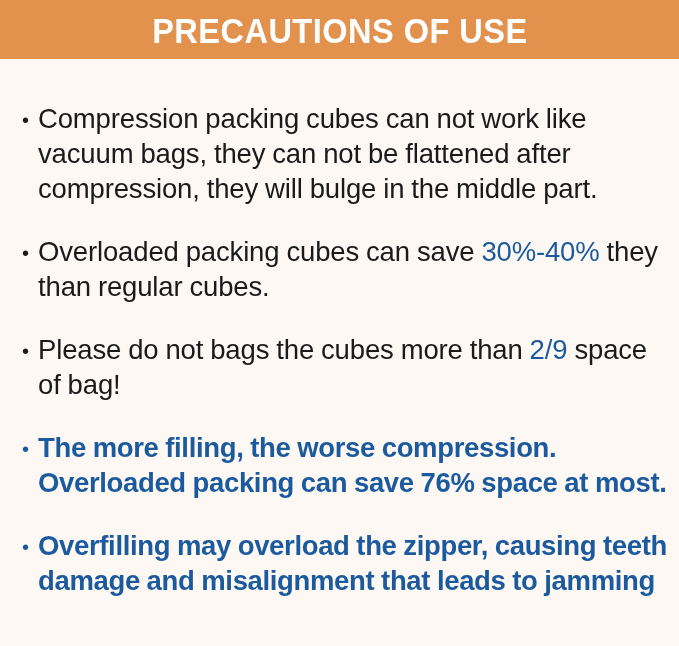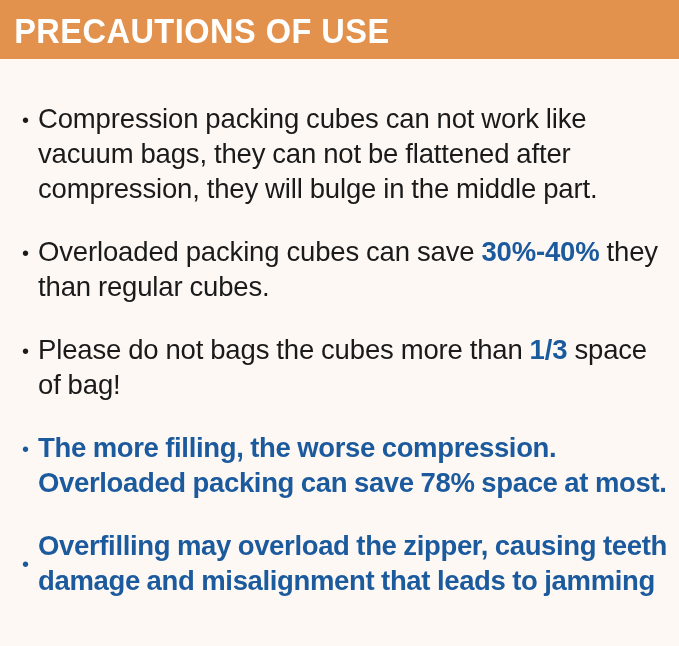--- a/index.html
+++ b/index.html
@@ -23,21 +23,21 @@
   
   .header-banner {
     position: absolute;
     top: 0;
     left: 0;
     width: 679px;
     height: 59px;
     background: #e3924e;
     display: flex;
     align-items: center;
-    justify-content: flex-start;
+    justify-content: center;
   }
   .header-title {
     color: #ffffff;
     font-family: "Liberation Sans Narrow", "Liberation Sans", sans-serif;
     font-weight: 700;
     font-size: 35px;
     letter-spacing: 0.5px;
     line-height: 1;
     transform: scaleX(0.93);
     transform-origin: center center;
@@ -54,21 +54,20 @@
     padding: 42px 14px 0 18px;
     box-sizing: border-box;
   }
   .precaution-item {
     display: flex;
     align-items: flex-start;
     margin-bottom: 28px;
   }
   .precaution-item:last-child {
     margin-bottom: 15px;
-    align-items: center;
   }
   .bullet-marker {
     flex: 0 0 auto;
     width: 16px;
     font-size: 27px;
     line-height: 35px;
     text-align: left;
     color: #1a1a1a;
   }
   .precaution-item.tone-blue .bullet-marker {
@@ -86,21 +85,21 @@
     letter-spacing: -0.15px;
     word-spacing: -0.5px;
   }
   .precaution-item.tone-blue .precaution-text {
     color: #1c5a9e;
     font-weight: 700;
     letter-spacing: -0.35px;
   }
   .hl {
     color: #1c5a9e;
-    font-weight: 700;
+    font-weight: 400;
   }
 </style>
 </head>
 <body>
 
 <div id="infographic">
 
   <div class="header-banner">
     <div class="header-title">PRECAUTIONS OF USE</div>
   </div>
@@ -109,25 +108,25 @@
       <div class="precaution-item">
         <span class="bullet-marker"></span>
         <span class="precaution-text"><span>Compression packing cubes can not work like vacuum bags, they can not be flattened after compression, they will bulge in the middle part.</span></span>
       </div>
       <div class="precaution-item">
         <span class="bullet-marker"></span>
         <span class="precaution-text"><span>Overloaded packing cubes can save </span><span class="hl">30%-40%</span><span> they than regular cubes.</span></span>
       </div>
       <div class="precaution-item">
         <span class="bullet-marker"></span>
-        <span class="precaution-text"><span>Please do not bags the cubes more than </span><span class="hl">1/3</span><span> space of bag!</span></span>
+        <span class="precaution-text"><span>Please do not bags the cubes more than </span><span class="hl">2/9</span><span> space of bag!</span></span>
       </div>
       <div class="precaution-item tone-blue">
         <span class="bullet-marker"></span>
-        <span class="precaution-text"><span>The more filling, the worse compression. Overloaded packing can save 78% space at most.</span></span>
+        <span class="precaution-text"><span>The more filling, the worse compression. Overloaded packing can save 76% space at most.</span></span>
       </div>
       <div class="precaution-item tone-blue">
         <span class="bullet-marker"></span>
         <span class="precaution-text"><span>Overfilling may overload the zipper, causing teeth damage and misalignment that leads to jamming</span></span>
       </div>
     </div>
 
 </div>
 
 </body></html>

